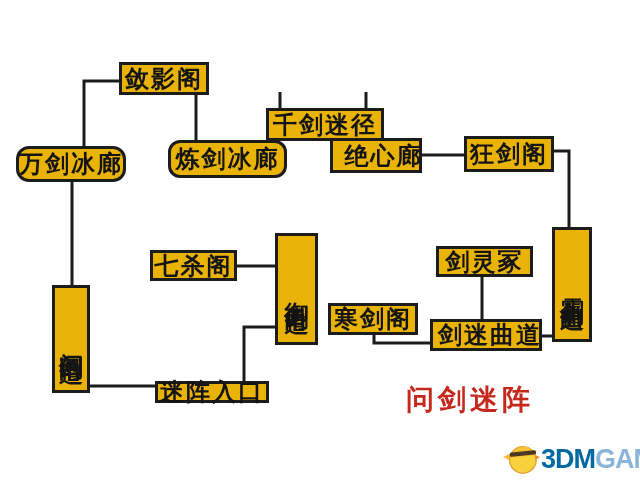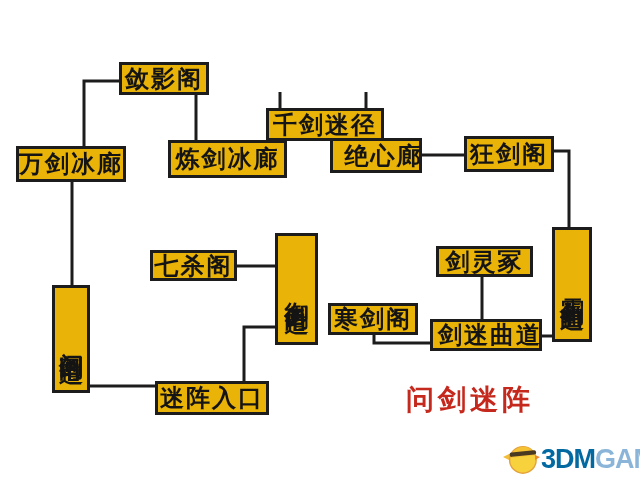--- a/index.html
+++ b/index.html
@@ -14,28 +14,28 @@
     display:flex;align-items:center;justify-content:center;
     font-size:24px;font-weight:bold;letter-spacing:2px;line-height:1;
     white-space:nowrap;
   }
   .node.v{
     writing-mode:vertical-rl;text-orientation:upright;letter-spacing:3px;
   }
   
   .n-lianyingge      {left:119px;top:62px; width:90px; height:33px;}
   .n-qianjianmijing  {left:266px;top:60px; width:118px;height:33px;margin-top:48px;}
-  .n-wanjianbinglang {left:16px; top:146px;width:110px;height:36px;}
-  .n-lianjianbinglang{left:168px;top:140px;width:119px;height:38px;}
+  .n-wanjianbinglang {left:16px; top:146px;width:110px;height:36px;border-radius:13px;}
+  .n-lianjianbinglang{left:168px;top:140px;width:119px;height:38px;border-radius:12px;}
   .n-juexinlang      {left:330px;top:138px;width:92px; height:35px;padding-left:15px;}
   .n-kuangjiange     {left:464px;top:136px;width:90px; height:36px;}
   .n-qishage         {left:150px;top:250px;width:87px; height:31px;}
   .n-yujianyongdao   {left:275px;top:233px;width:43px; height:112px;}
   .n-wenjianyongdao  {left:52px; top:285px;width:38px; height:108px;}
-  .n-mizhenrukou     {left:155px;top:381px;width:114px;height:34px;}
+  .n-mizhenrukou     {left:155px;top:381px;width:114px;height:22px;}
   .n-hanjiange       {left:328px;top:303px;width:90px; height:32px;}
   .n-jianlingzhong   {left:436px;top:246px;width:97px; height:31px;}
   .n-jianmiqudao     {left:430px;top:319px;width:112px;height:32px;padding-left:8px;}
   .n-shuangjianqudao {left:552px;top:227px;width:40px; height:115px;}
   .map-title{
     position:absolute;left:406px;top:386px;
     font-size:28px;font-weight:bold;letter-spacing:4px;line-height:1;
     color:#c5281c;white-space:nowrap;
   }
   .watermark{

